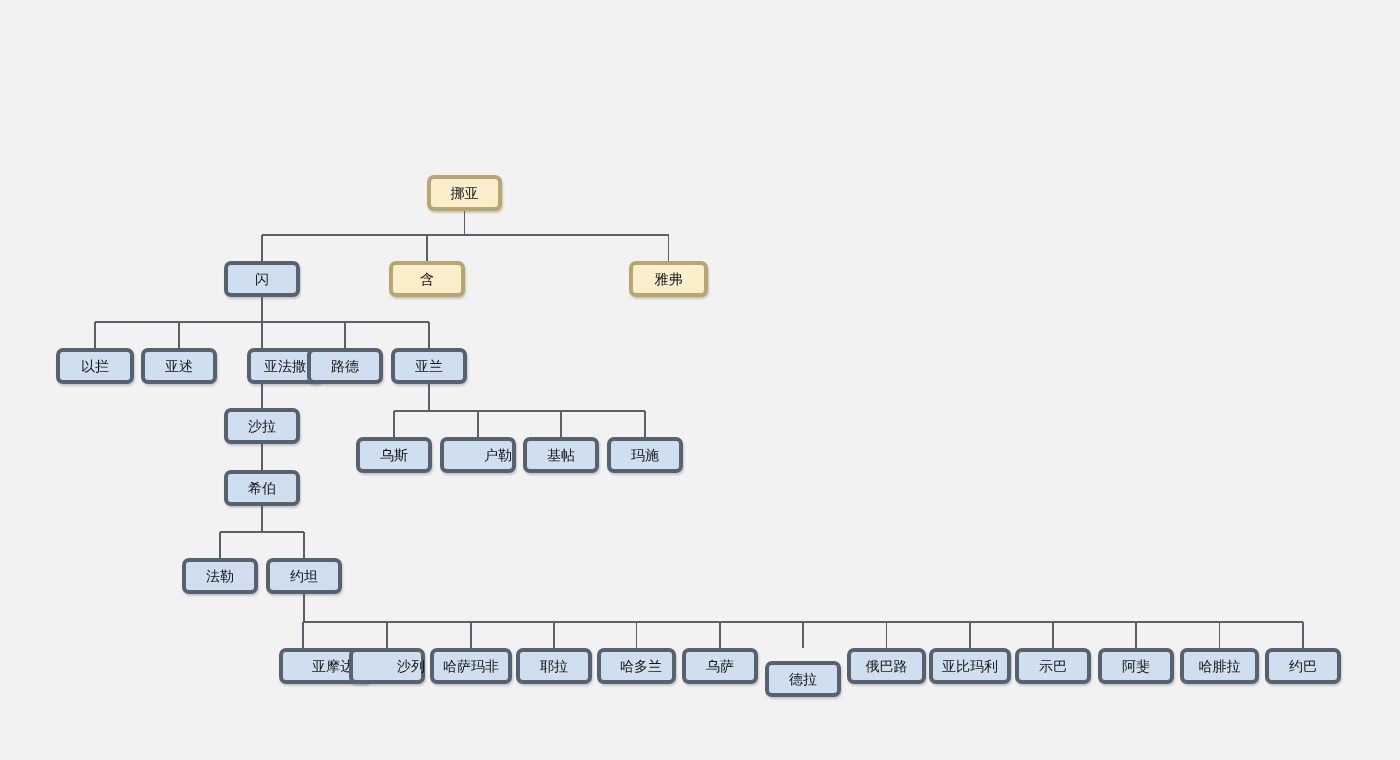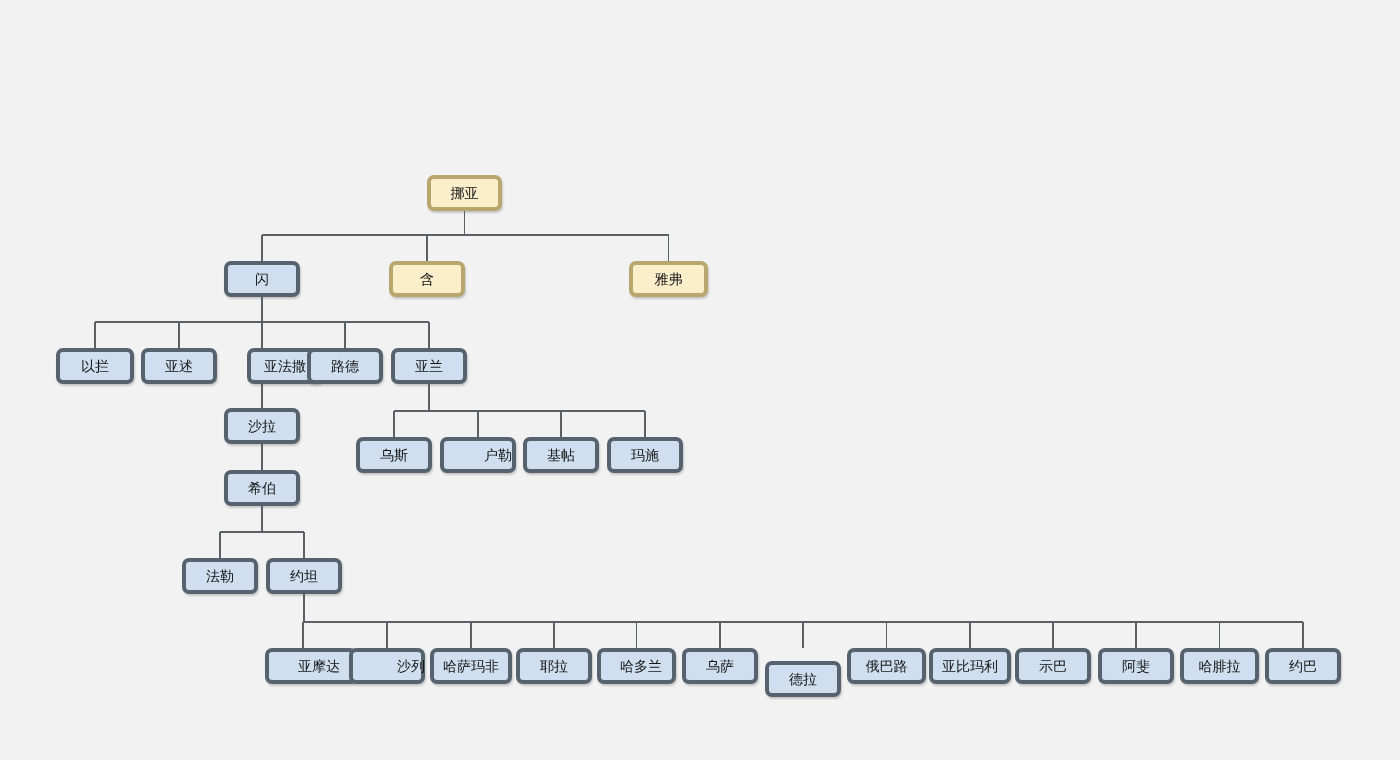--- a/index.html
+++ b/index.html
@@ -169,21 +169,21 @@
       </div>
       <div class="node blue" style="left: 224px; top: 470px; width: 76px;">
         <span class="node-label">希伯</span>
       </div>
       <div class="node blue" style="left: 182px; top: 558px; width: 76px;">
         <span class="node-label">法勒</span>
       </div>
       <div class="node blue" style="left: 266px; top: 558px; width: 76px;">
         <span class="node-label">约坦</span>
       </div>
-      <div class="node blue" style="left: 265px; top: 648px; width: 92px; padding-left: 16px;">
+      <div class="node blue" style="left: 279px; top: 648px; width: 92px; padding-left: 16px;">
         <span class="node-label">亚摩达</span>
       </div>
       <div class="node blue" style="left: 349px; top: 648px; width: 76px; padding-left: 48px;">
         <span class="node-label">沙列</span>
       </div>
       <div class="node blue" style="left: 430px; top: 648px; width: 82px;">
         <span class="node-label">哈萨玛非</span>
       </div>
       <div class="node blue" style="left: 516px; top: 648px; width: 76px;">
         <span class="node-label">耶拉</span>

